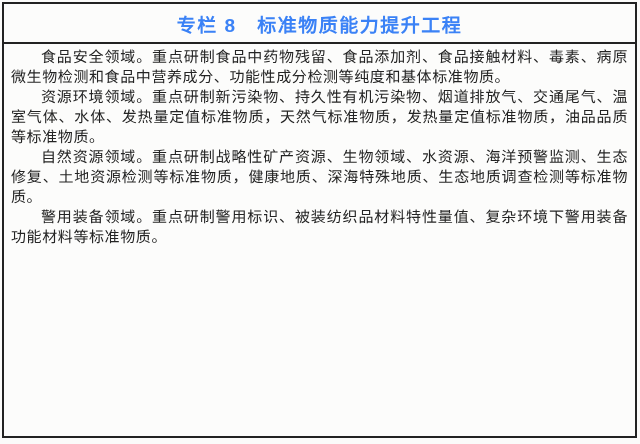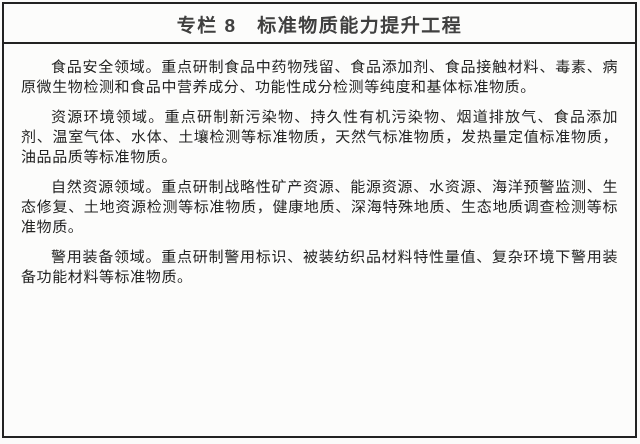--- a/index.html
+++ b/index.html
@@ -28,43 +28,43 @@
     display: flex;
     align-items: center;
     justify-content: center;
   }
   .title-row .title {
     margin: 0;
     font-family: "Liberation Sans", sans-serif;
     font-weight: bold;
     font-size: 19px;
     letter-spacing: 1.5px;
-    color: #404040;
+    color: #3b82f6;
     white-space: nowrap;
   }
   .body-row {
     padding: 3px 7px 0 7px;
   }
   .body-row p {
-    margin: 10px;
+    margin: 0;
     font-size: 15px;
     line-height: 20px;
     letter-spacing: 0.6px;
     text-align: justify;
     text-justify: inter-character;
     text-indent: 2em;
     color: #242424;
   }
 </style>
 </head>
 <body>
 
 <div class="panel">
   <div class="title-row">
     <h1 class="title">专栏 8　标准物质能力提升工程</h1>
   </div>
   <div class="body-row">
     <p>食品安全领域。重点研制食品中药物残留、食品添加剂、食品接触材料、毒素、病原微生物检测和食品中营养成分、功能性成分检测等纯度和基体标准物质。</p>
-    <p>资源环境领域。重点研制新污染物、持久性有机污染物、烟道排放气、食品添加剂、温室气体、水体、土壤检测等标准物质，天然气标准物质，发热量定值标准物质，油品品质等标准物质。</p>
-    <p>自然资源领域。重点研制战略性矿产资源、能源资源、水资源、海洋预警监测、生态修复、土地资源检测等标准物质，健康地质、深海特殊地质、生态地质调查检测等标准物质。</p>
+    <p>资源环境领域。重点研制新污染物、持久性有机污染物、烟道排放气、交通尾气、温室气体、水体、发热量定值标准物质，天然气标准物质，发热量定值标准物质，油品品质等标准物质。</p>
+    <p>自然资源领域。重点研制战略性矿产资源、生物领域、水资源、海洋预警监测、生态修复、土地资源检测等标准物质，健康地质、深海特殊地质、生态地质调查检测等标准物质。</p>
     <p>警用装备领域。重点研制警用标识、被装纺织品材料特性量值、复杂环境下警用装备功能材料等标准物质。</p>
   </div>
 </div>
 
 </body></html>

